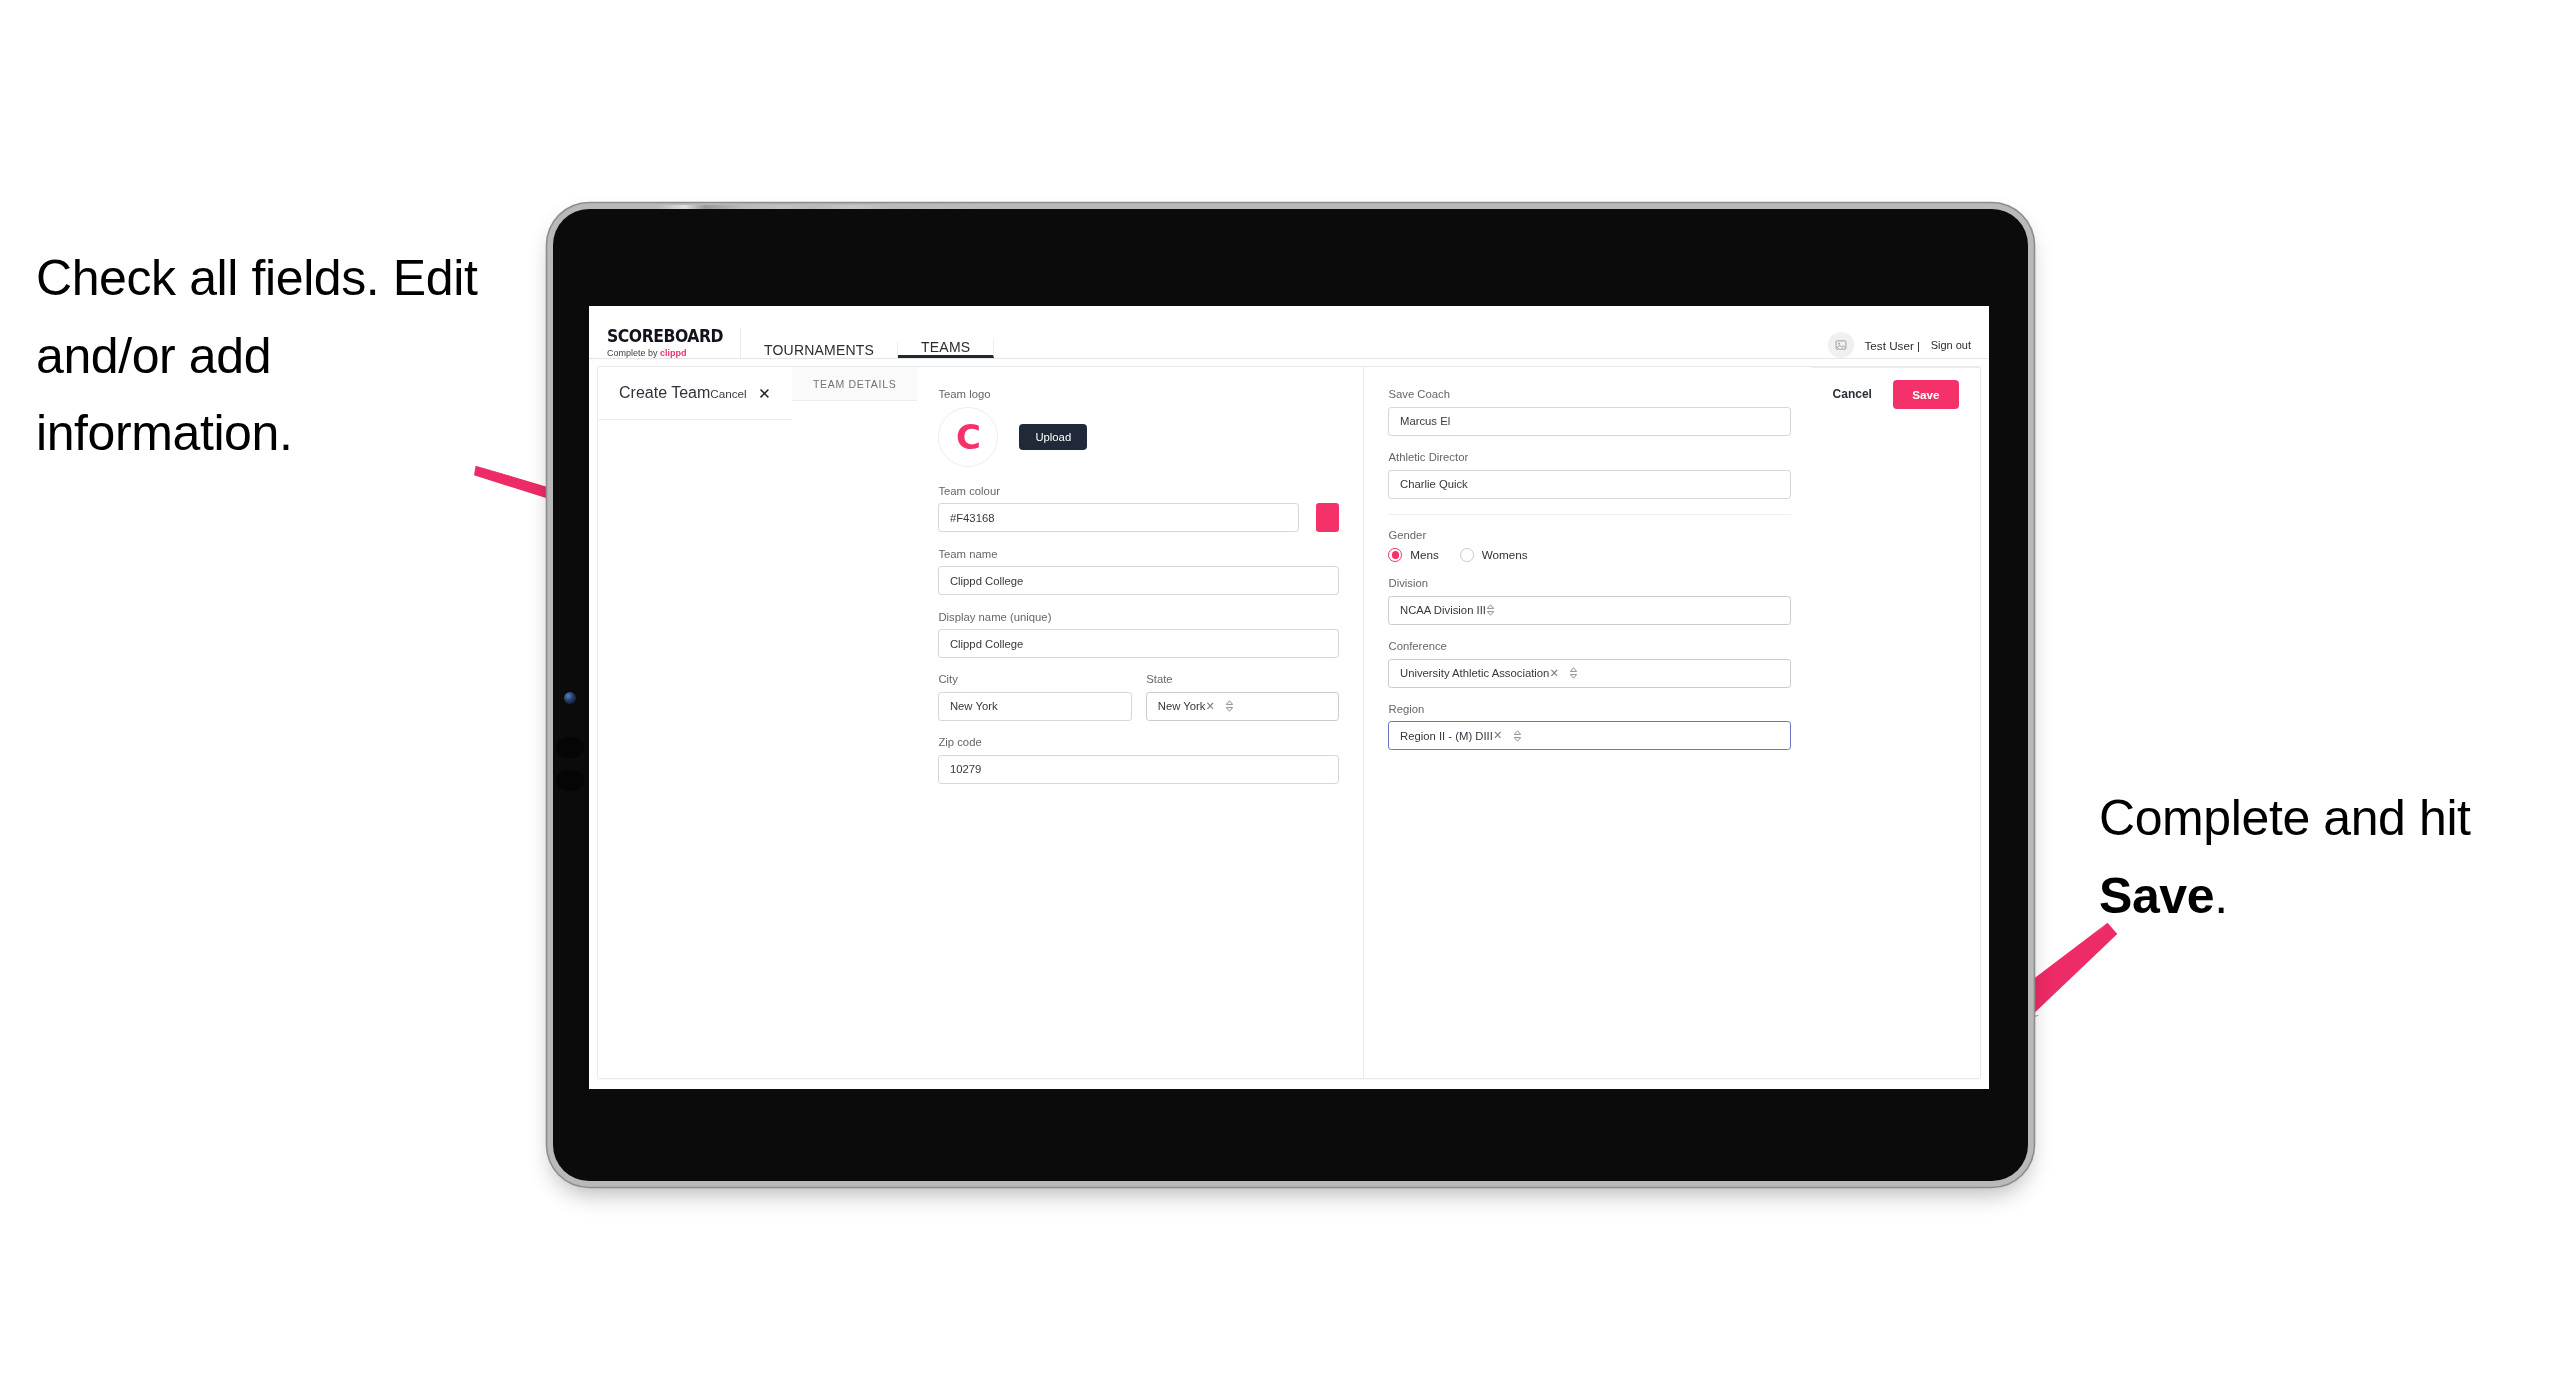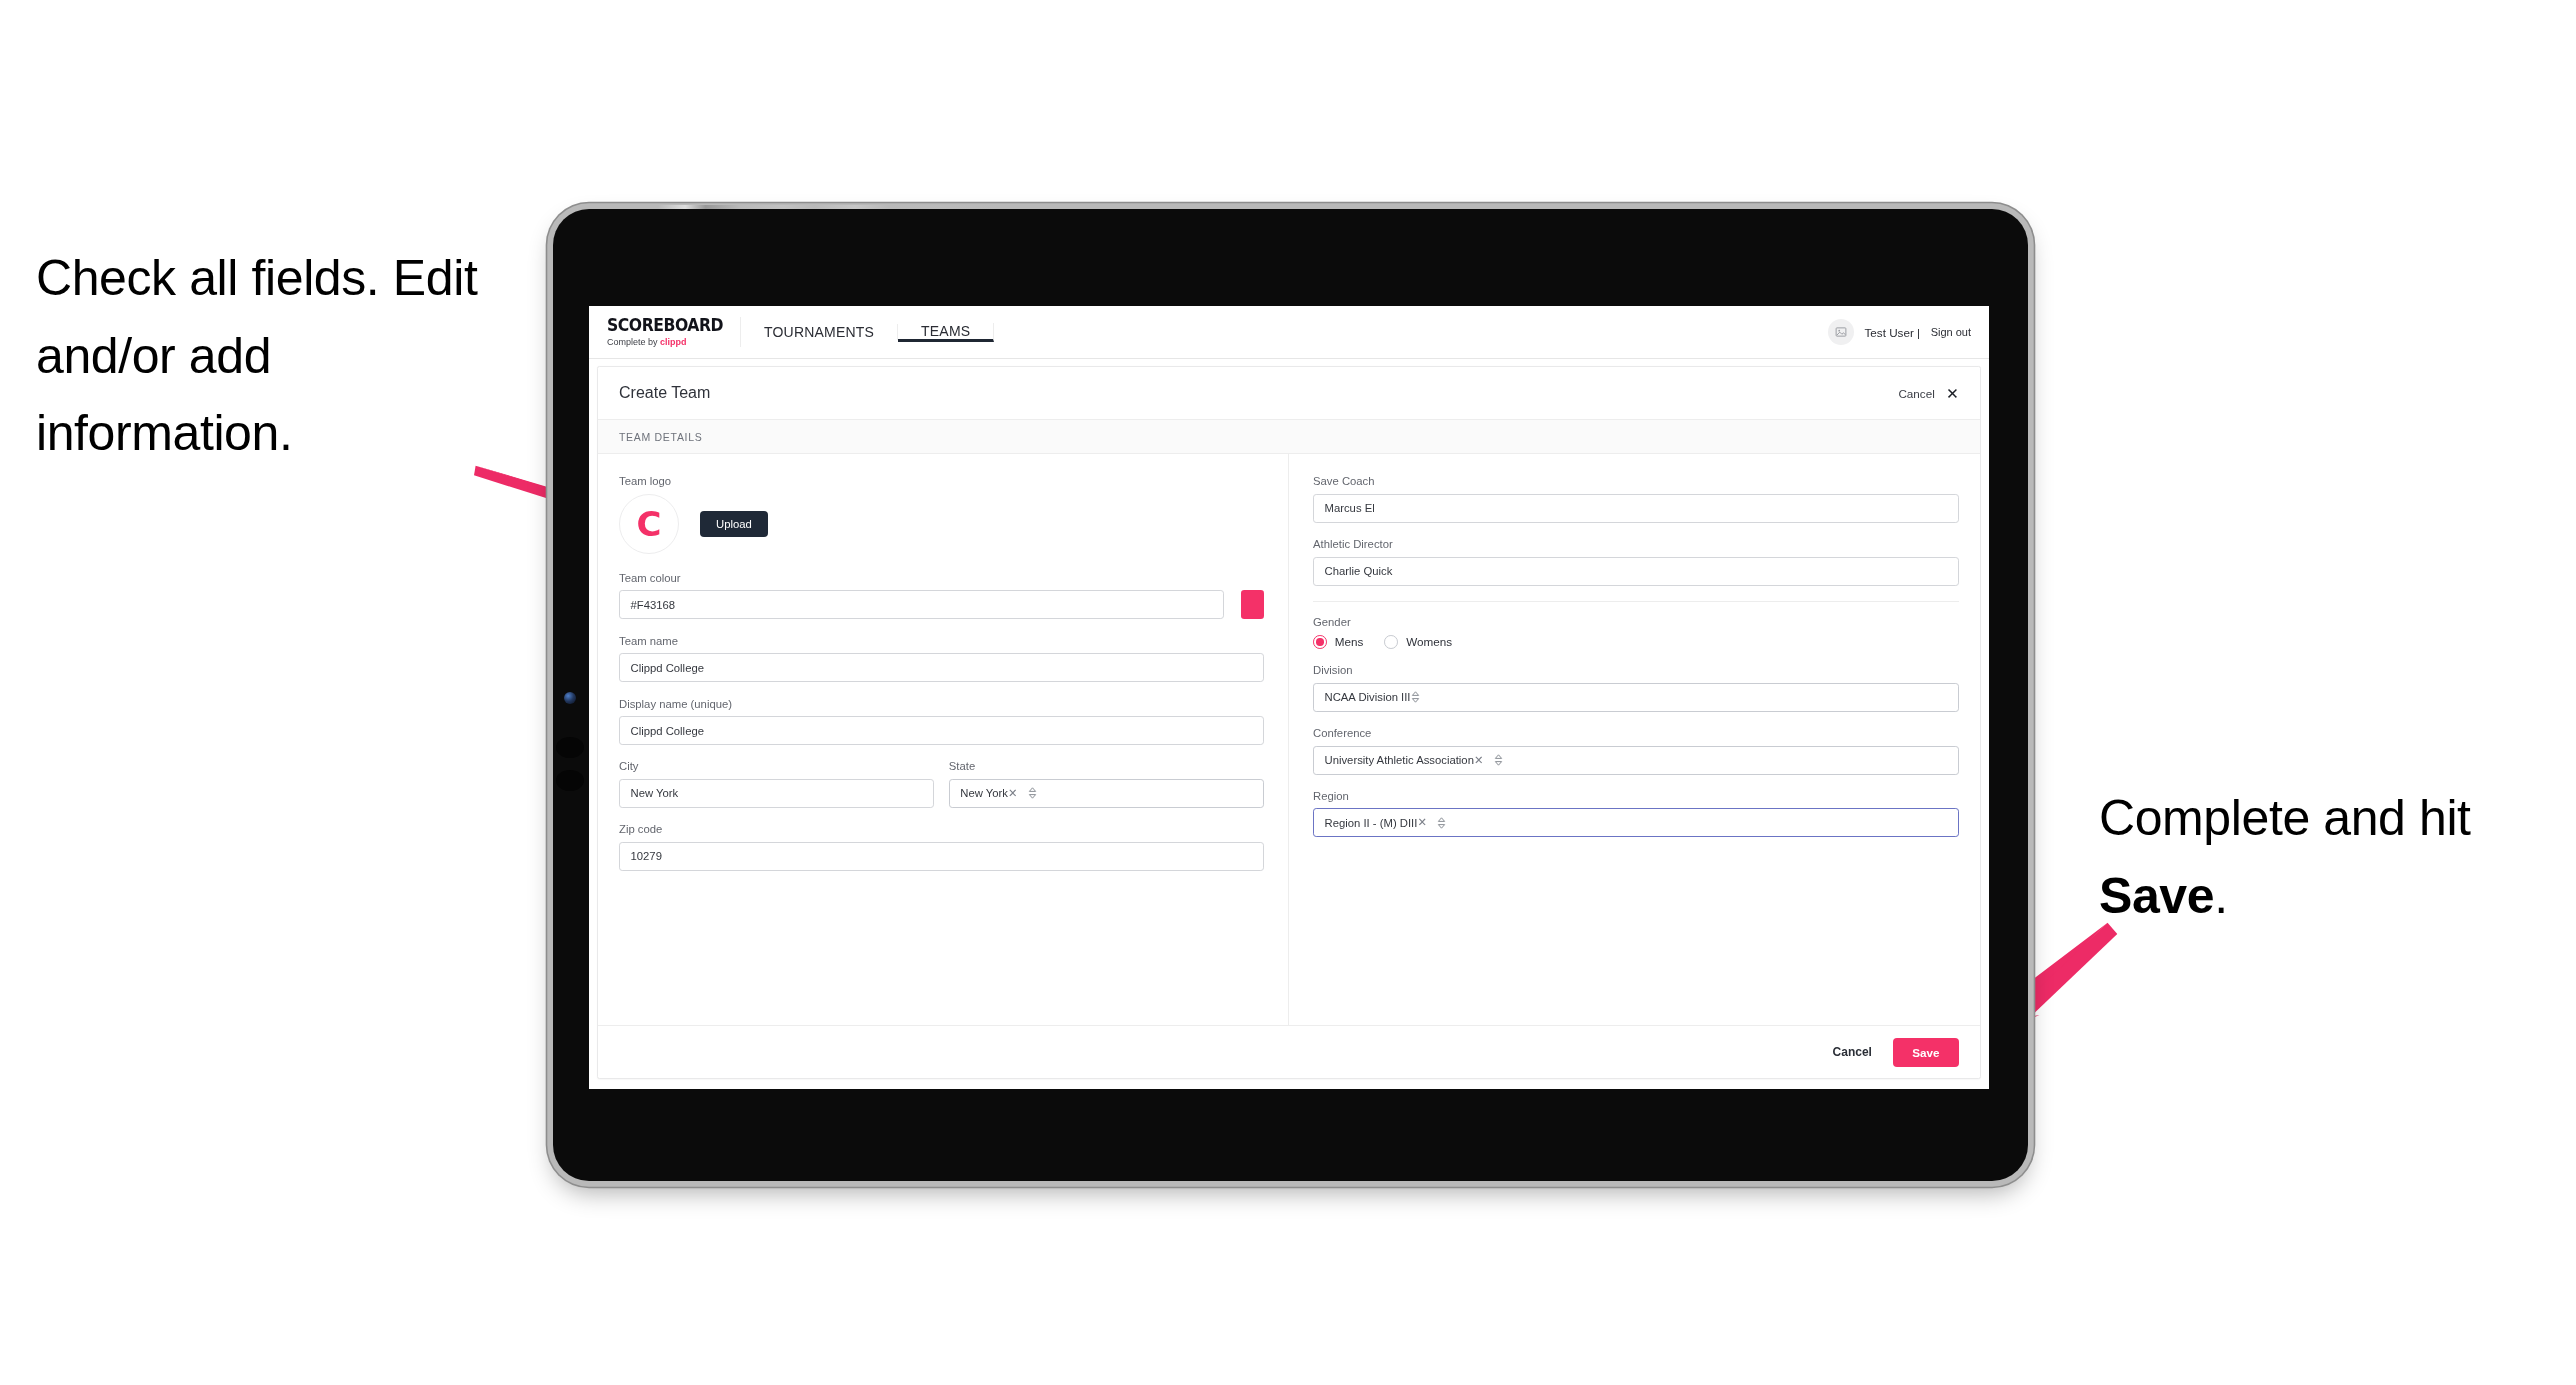--- a/index.html
+++ b/index.html
@@ -56,21 +56,21 @@
   #screen {
     position: absolute;
     left: 36px; top: 97px;
     width: 1400px; height: 783px;
     background: #ffffff;
     overflow: hidden;
   }
 
   
   #topnav {
-    height: 53px; background: #fff; display: flex; align-items: center;
+    height: 53px; background: #fff; display: flex; align-items: flex-end;
     border-bottom: 0.8px solid #e6e6e6; position: relative;
   }
   #brand {
     width: 152px; display: flex; flex-direction: column; justify-content: center;
     padding-left: 18px; border-right: 0.8px solid #ededed;
   }
   #brand-title {
     font-family: "DejaVu Sans", sans-serif;
     font-weight: 700; font-size: 17px; letter-spacing: -0.5px;
     color: #12131a; line-height: 1; transform: scaleX(0.92); transform-origin: left;
@@ -94,21 +94,21 @@
     width: 26px; height: 26px; border-radius: 50%; background: #f0f0f1;
     display: flex; align-items: center; justify-content: center; color: #999;
   }
   #user-name { font-size: 11.7px; color: #2b2d34; }
   #signout { font-size: 11px; color: #2b2d34; cursor: pointer; }
 
   
   #card {
     margin: 7.3px 8px 0 8px; background: #fff;
     border: 0.8px solid #e9e9ea; border-radius: 2.4px;
-    height: 713px; display: flex; flex-direction: column;
+    height: 713px; display: flex; 
     box-shadow: 0 0.8px 1.6px rgba(0,0,0,.03);
   }
   #card-head {
     height: 53px; display: flex; align-items: center; justify-content: space-between;
     padding: 0 21px; border-bottom: 0.8px solid #ededed;
   }
   #card-title { font-size: 16px; color: #2f323a; }
   #cancel-top { display: flex; align-items: center; gap: 11.3px; cursor: pointer; }
   #cancel-top-label { font-size: 11.7px; color: #3a3d45; }
   #cancel-top-x { font-size: 15.4px; color: #1d2027; line-height: 1; }

